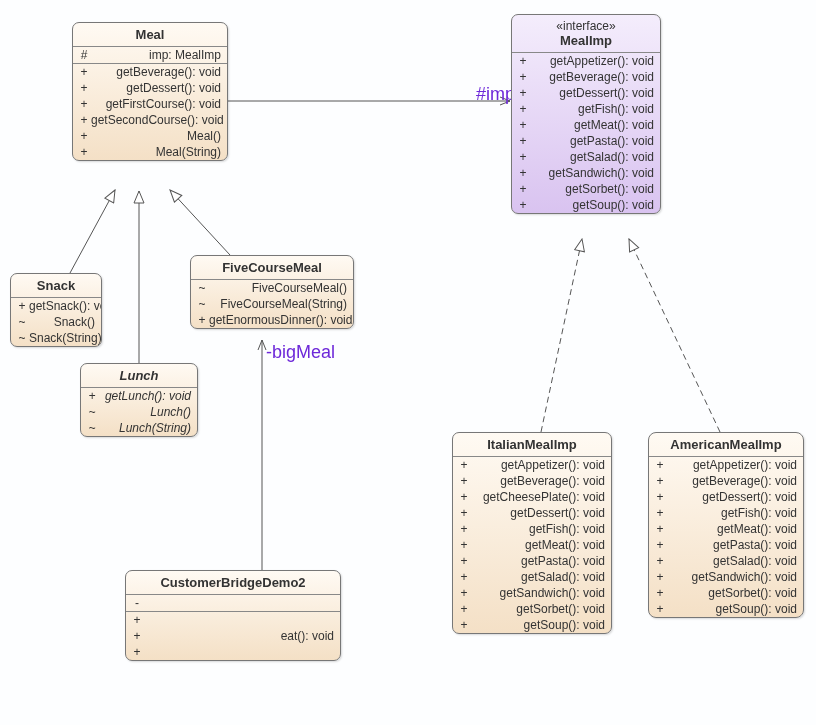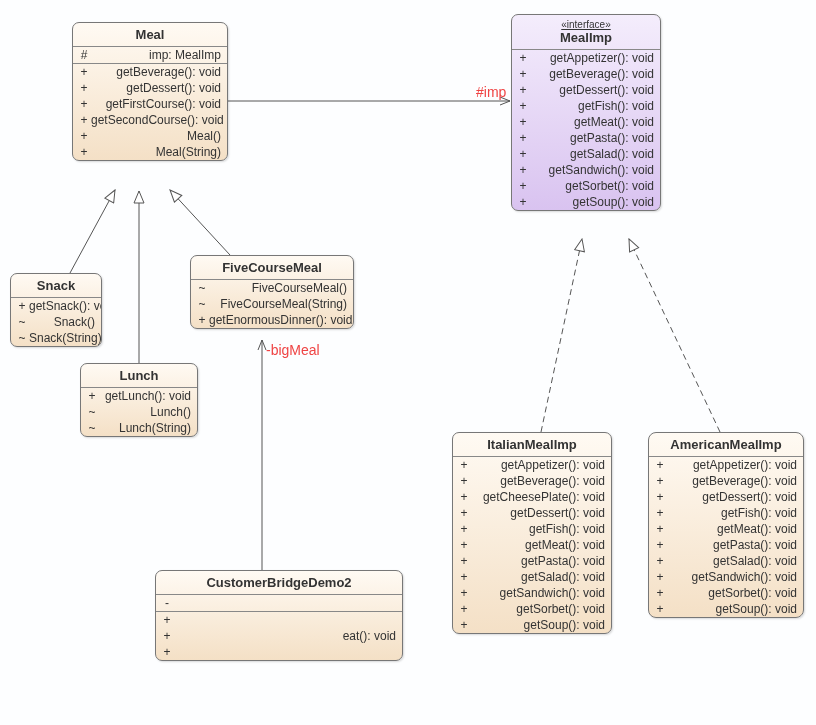--- a/index.html
+++ b/index.html
@@ -28,22 +28,21 @@
   .cls-title {
     text-align: center;
     font-weight: bold;
     padding: 4px 6px;
     border-bottom: 1px solid #888;
     font-size: 13px;
   }
   .cls-stereo {
     display: block;
     font-weight: normal;
-    font-size: 10px;
-    text-decoration: underline;
+    font-size: 12px;
   }
   .cls-section {
     border-bottom: 1px solid #888;
   }
   .cls-section:last-child { border-bottom: none; }
   .cls-row {
     display: flex;
     padding: 1px 6px 1px 4px;
     white-space: nowrap;
   }
@@ -55,22 +54,22 @@
   .sig { flex: 1; text-align: right; }
   .static .sig { text-decoration: underline; }
   svg.connectors {
     position: absolute;
     left: 0; top: 0;
     width: 816px; height: 725px;
     pointer-events: none;
   }
   .assoc-label {
     position: absolute;
-    font-size: 14px;
-    color: #ef4444;
+    font-size: 18px;
+    color: #6d28d9;
   }
 </style>
 </head>
 <body>
 
 <svg class="connectors">
   <defs>
     <marker id="tri-open" markerWidth="14" markerHeight="12" refX="13" refY="6" orient="auto">
       <path d="M1,1 L13,6 L1,11 Z" fill="#fff" stroke="#555"></path>
     </marker>
@@ -211,21 +210,21 @@
         <span class="vis">~</span>
         <span class="sig">FiveCourseMeal(String)</span>
       </div>
     <div class="cls-row">
         <span class="vis">+</span>
         <span class="sig">getEnormousDinner(): void</span>
       </div>
   </div>
 </div>
 
-<div class="uml-class" style="left:80px; top:363px; width:118px;">
+<div class="uml-class" style="left:80px; top:363px; width:118px;font-style:italic;">
   <div class="cls-title">Lunch</div>
   <div class="cls-section">
     <div class="cls-row">
         <span class="vis">+</span>
         <span class="sig">getLunch(): void</span>
       </div>
     <div class="cls-row">
         <span class="vis">~</span>
         <span class="sig">Lunch()</span>
       </div>
@@ -325,21 +324,21 @@
         <span class="vis">+</span>
         <span class="sig">getSorbet(): void</span>
       </div>
     <div class="cls-row">
         <span class="vis">+</span>
         <span class="sig">getSoup(): void</span>
       </div>
   </div>
 </div>
 
-<div class="uml-class" style="left:125px; top:570px; width:248px;margin-left:30px;">
+<div class="uml-class" style="left:125px; top:570px; width:216px;">
   <div class="cls-title">CustomerBridgeDemo2</div>
   <div class="cls-section">
     <div class="cls-row">
         <span class="vis">-</span>
       </div>
   </div>
   <div class="cls-section">
     <div class="cls-row">
         <span class="vis">+</span>
       </div>

